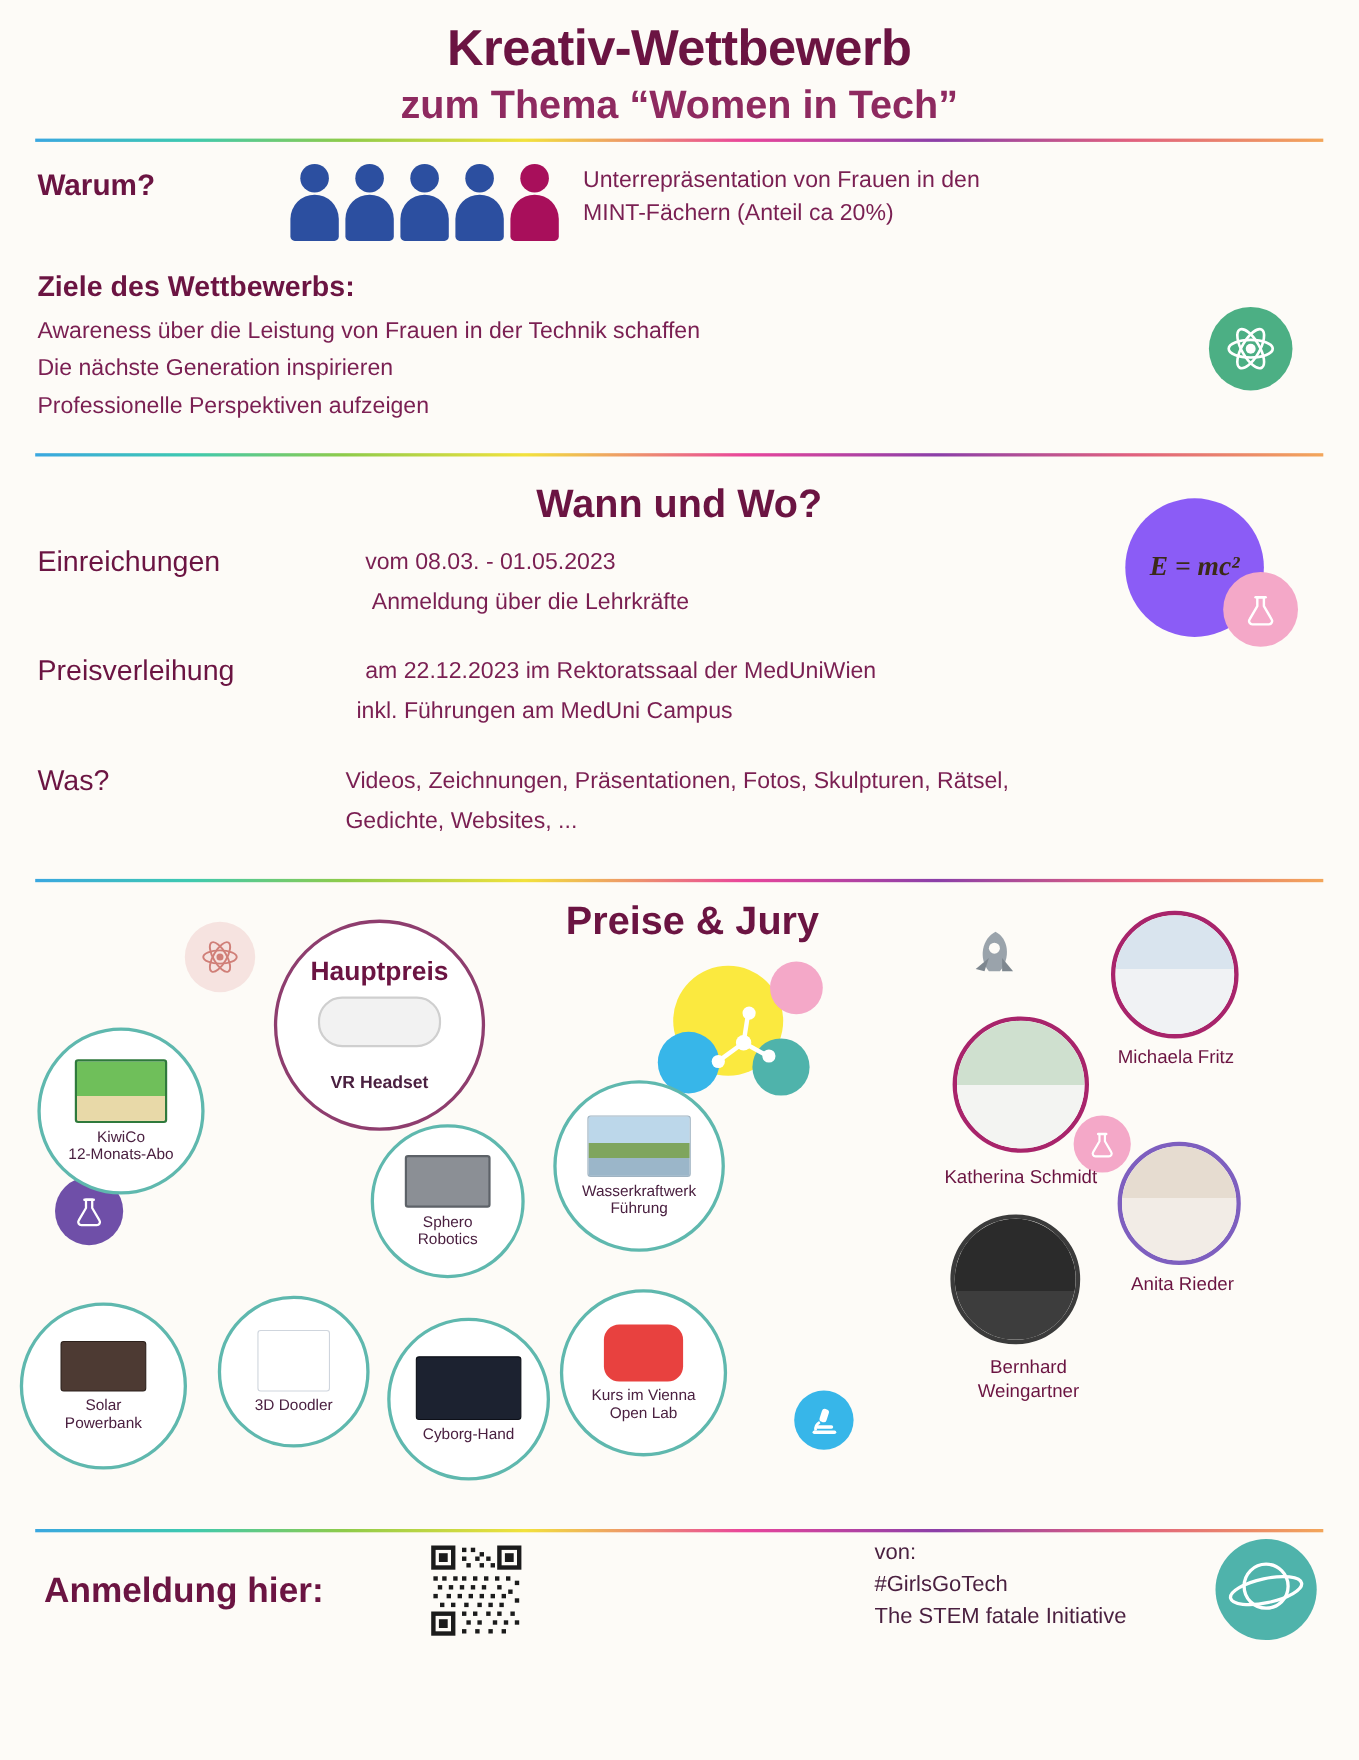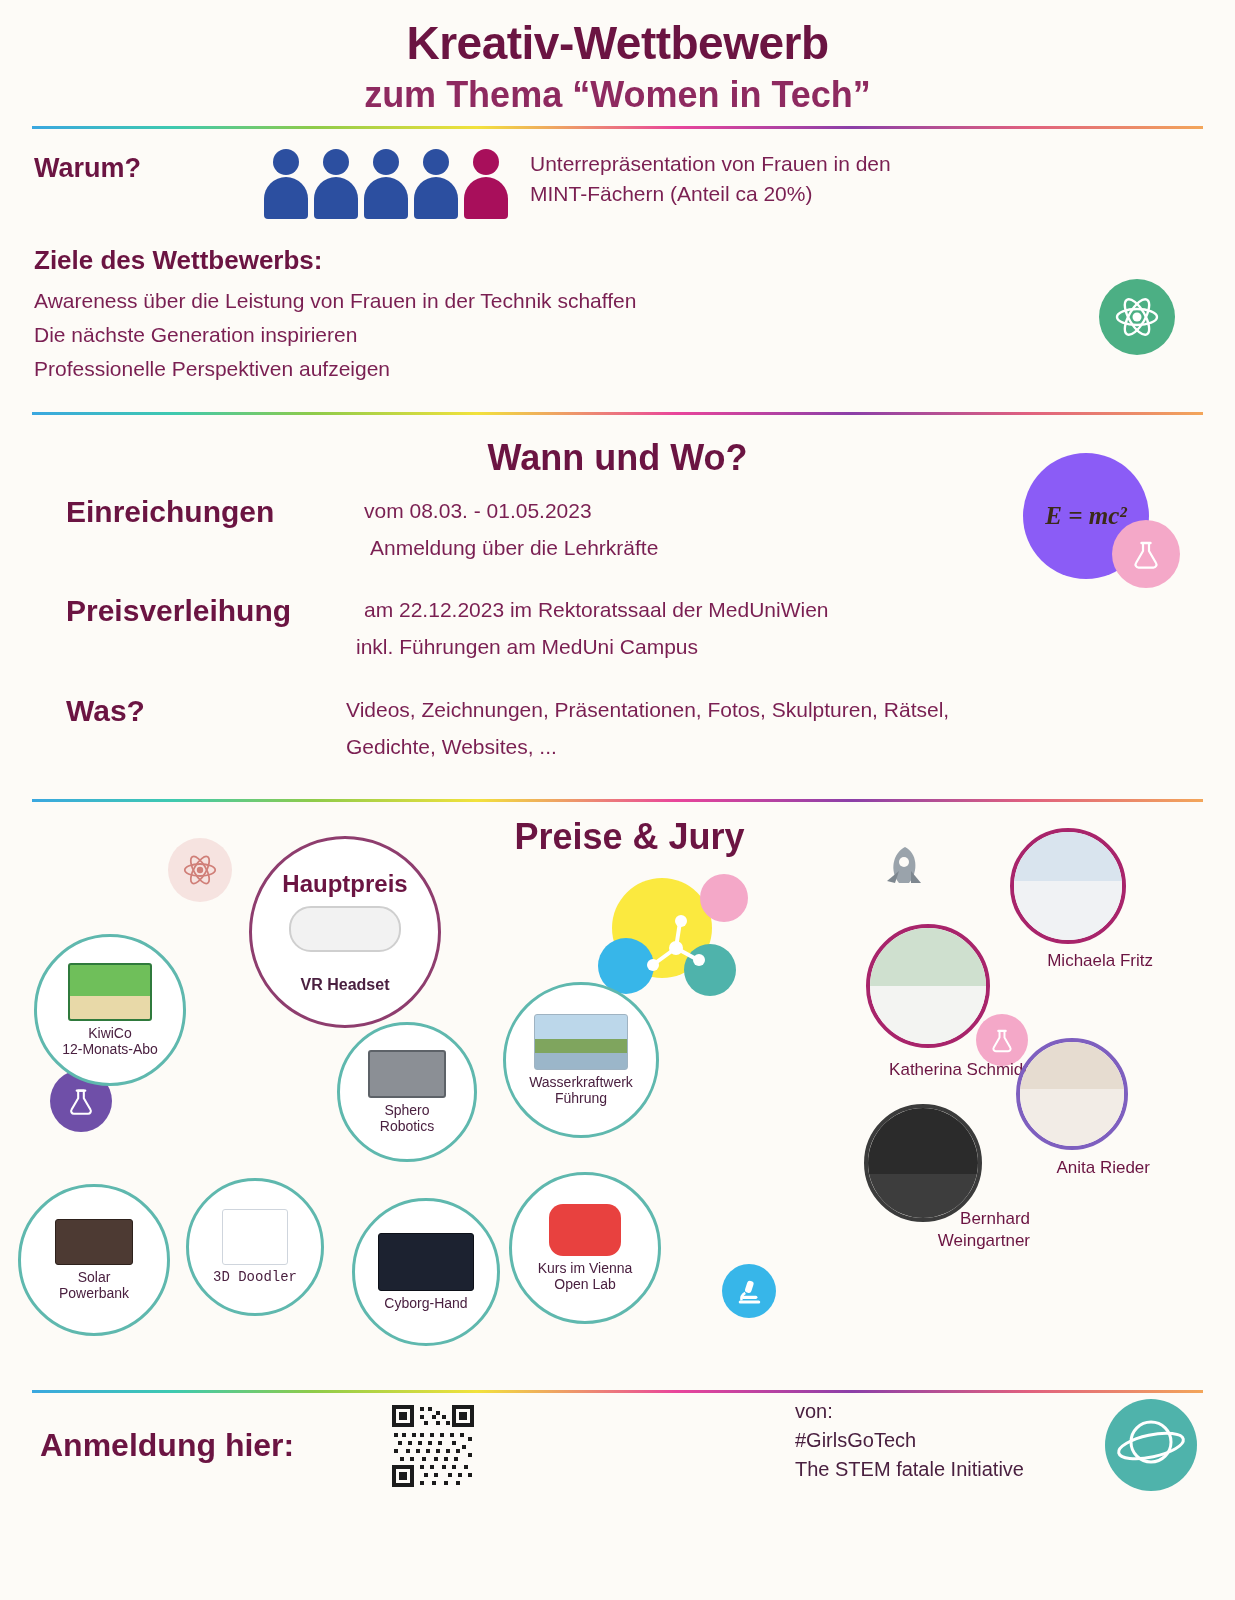--- a/index.html
+++ b/index.html
@@ -73,23 +73,22 @@
     background: #4caf84; display: flex; align-items: center; justify-content: center;
   }
   
   .sec2 { position: relative; padding: 6px 34px 0 34px; }
   .sec2 h2 {
     text-align: center; font-size: 36px; font-weight: bold;
     color: #6b1442; margin: 16px 0 14px 0;
   }
   .wow-row { display: flex; margin-top: 10px; }
   .wow-lbl {
-    width: 280px; font-size: 30px; font-weight: bold; color: #6b1442;
+    width: 280px; font-size: 26px; font-weight: normal; color: #6b1442;
     padding-top: 2px;
-    margin-left: 32px;
   }
   .wow-val { font-size: 21px; color: #7a1f52; line-height: 1.75; }
   .wow-val .ind { display: block; }
   .eq-circle {
     position: absolute; right: 86px; top: 38px;
     width: 126px; height: 126px; border-radius: 50%;
     background: #8b5cf6; display: flex; align-items: center; justify-content: center;
   }
   .eq-circle span {
     font-family: "Liberation Serif", serif;
@@ -122,21 +121,21 @@
   .bubble .thumb {
     border-radius: 3px; margin-bottom: 4px;
   }
   .jury {
     position: absolute;
     border-radius: 50%;
     overflow: hidden;
   }
   .jury .photo { width: 100%; height: 100%; }
   .jury-name {
-    position: absolute; font-size: 17px; color: #6b1442; text-align: right;
+    position: absolute; font-size: 17px; color: #6b1442; text-align: center;
   }
   .deco { position: absolute; border-radius: 50%; }
   
   .footer { position: relative; padding: 0 34px; }
   .anmeldung {
     position: absolute; left: 40px; top: 34px;
     font-size: 32px; font-weight: bold; color: #6b1442;
   }
   .qr { position: absolute; left: 390px; top: 10px; width: 86px; height: 86px; }
   .von {
@@ -335,21 +334,21 @@
       <div class="cap">Führung</div>
     </div>
 
 
     <div class="bubble" style="left:18px; top:368px; width:152px; height:152px;">
       <div class="thumb" style="width:78px;height:46px;background:#4d3a33;border:1px solid #2d211c;"></div>
       <div class="cap">Solar</div>
       <div class="cap">Powerbank</div>
     </div>
 
-    <div class="bubble" style="left:186px; top:362px; width:138px; height:138px;font-family:Liberation Mono, monospace;">
+    <div class="bubble" style="left:198px; top:362px; width:138px; height:138px;">
       <div class="thumb" style="width:66px;height:56px;background:#ffffff;border:1px solid #cfd5dd;"></div>
       <div class="cap">3D Doodler</div>
     </div>
 
     <div class="bubble" style="left:352px; top:382px; width:148px; height:148px;">
       <div class="thumb" style="width:96px;height:58px;background:#1c2230;border:1px solid #0d1018;"></div>
       <div class="cap">Cyborg-Hand</div>
     </div>
 
     <div class="bubble" style="left:509px; top:356px; width:152px; height:152px;">
@@ -369,21 +368,21 @@
     <div class="jury-name" style="left:828px; top:244px; width:200px;">Katherina Schmidt</div>
 
     <div class="jury" style="left:1016px; top:222px; width:112px; height:112px; border:4px solid #7e5fbf;">
       <div class="photo" style="background:linear-gradient(#e6dcd0 0 45%, #f2ece6 45% 100%);"></div>
     </div>
     <div class="jury-name" style="left:1000px; top:342px; width:150px;">Anita Rieder</div>
 
     <div class="jury" style="left:864px; top:288px; width:118px; height:118px; border:4px solid #3b3b3b;">
       <div class="photo" style="background:linear-gradient(#2b2b2b 0 60%, #3d3d3d 60% 100%);"></div>
     </div>
-    <div class="jury-name" style="left:840px; top:392px; width:190px; line-height:1.25;">
+    <div class="jury-name" style="left:840px; top:416px; width:190px; line-height:1.25;">
       <div>Bernhard</div>
       <div>Weingartner</div>
     </div>
   </div>
 
   <div class="rainbow-rule" style="margin-top:4px;"></div>
 
   <div class="footer">
     <div class="anmeldung">Anmeldung hier:</div>
 

